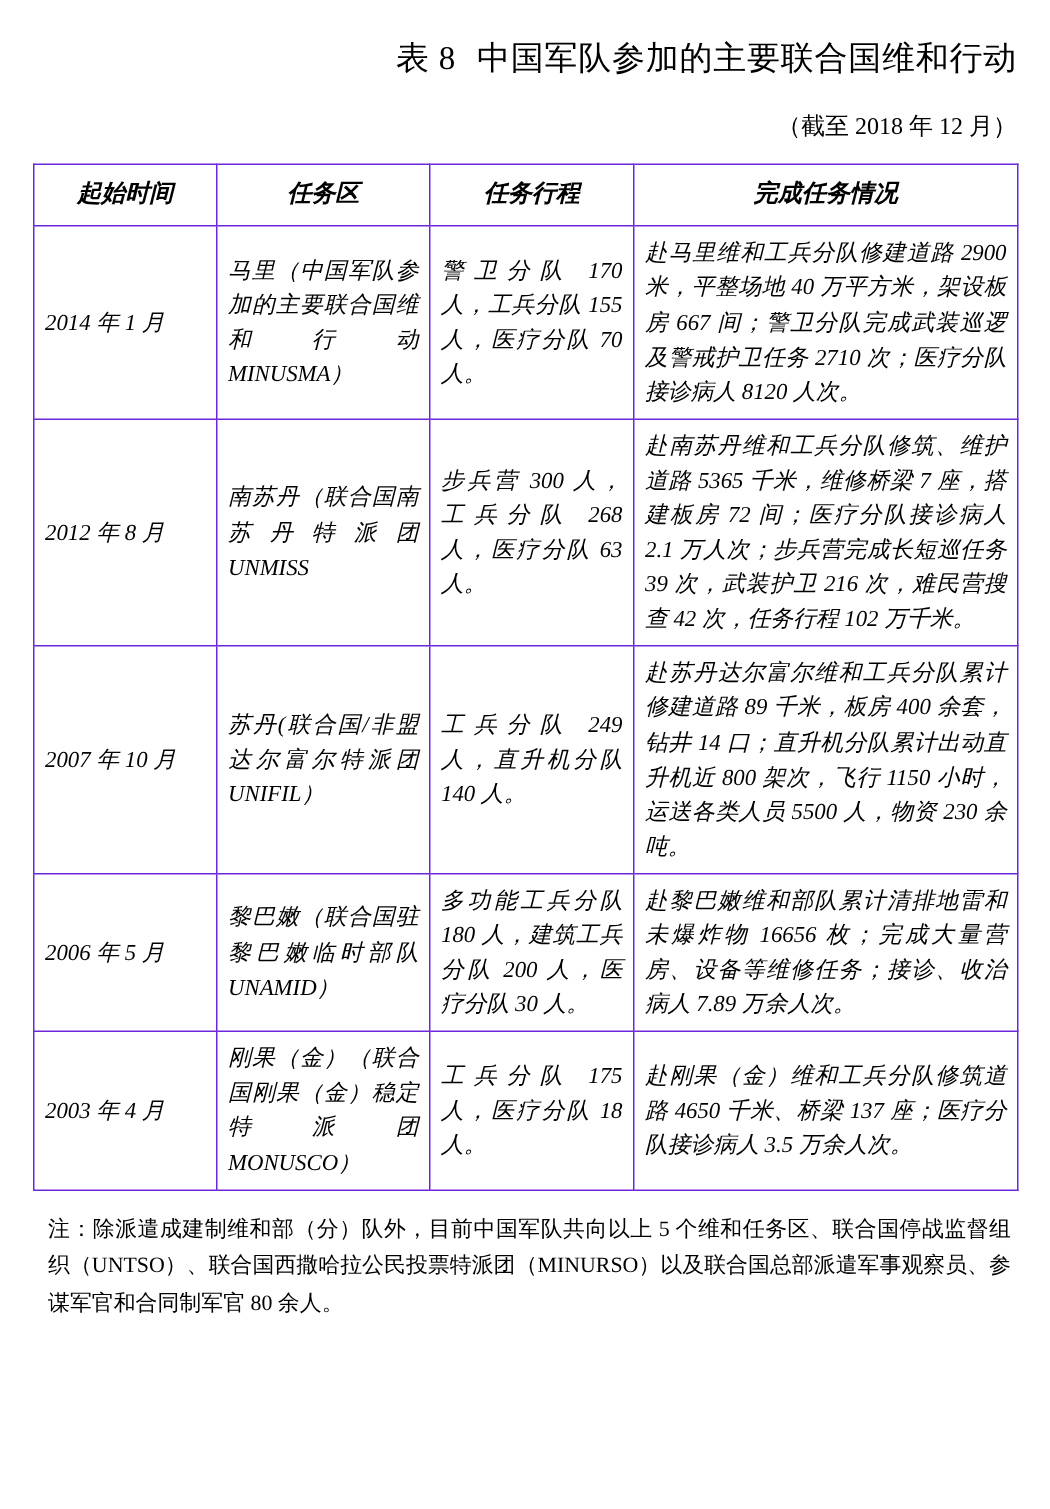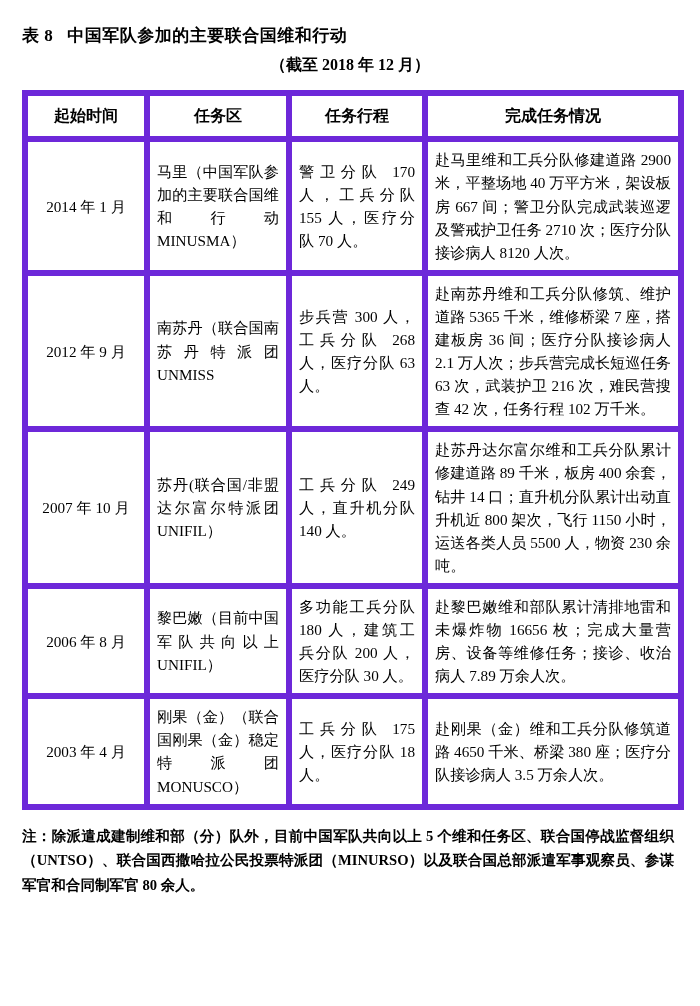--- a/index.html
+++ b/index.html
@@ -14,80 +14,79 @@
     color: #000000;
     position: relative;
   }
   .page {
     width: 700px;
     height: 1006px;
     box-sizing: border-box;
     padding: 18px 22px 10px 22px;
   }
   .title {
-    text-align: left;
-    font-size: 17px;
-    font-weight: bold;
+    text-align: right;
+    font-size: 22px;
+    font-weight: normal;
     letter-spacing: 0.5px;
     margin-top: 6px;
     margin-bottom: 2px;
   }
   .title .tnum {
     margin-right: 14px;
   }
   .subtitle {
-    text-align: center;
+    text-align: right;
     font-size: 16px;
-    font-weight: bold;
-    margin-top: 8px;
+    font-weight: normal;
+    margin-top: 20px;
     margin-bottom: 14px;
   }
   table.main {
     border-collapse: collapse;
     width: 656px;
     margin: 0 auto;
     table-layout: fixed;
   }
   table.main th, table.main td {
-    border: 6px solid #6d28d9;
+    border: 1px solid #6d28d9;
     padding: 6px 7px;
     vertical-align: middle;
     font-size: 15.2px;
     line-height: 1.52;
+    font-style: italic;
   }
   table.main th {
     text-align: center;
     font-weight: bold;
     font-size: 16px;
     padding: 8px 4px;
   }
   col.c1 { width: 122px; }
   col.c2 { width: 142px; }
   col.c3 { width: 136px; }
   col.c4 { width: 256px; }
 
   td.col-time {
-    text-align: center;
     white-space: nowrap;
   }
   td.col-area, td.col-type, td.col-result {
     text-align: justify;
     text-align-last: left;
     text-justify: inter-ideograph;
   }
   td.col-area {
     text-indent: 0;
   }
   .note {
-    margin: 14px 4px 0 0;
+    margin: 14px 4px 0 10px;
     font-size: 14.6px;
     line-height: 1.68;
     text-align: justify;
     text-justify: inter-ideograph;
-    font-weight: bold;
   }
 </style>
 </head>
 <body>
 
 <div class="page">
 
   <div class="title">
     <span class="tnum">表 8</span><span>中国军队参加的主要联合国维和行动</span>
   </div>
@@ -109,41 +108,41 @@
       </tr>
     </thead>
     <tbody>
       <tr>
         <td class="col-time">2014 年 1 月</td>
         <td class="col-area">马里（中国军队参加的主要联合国维和行动 MINUSMA）</td>
         <td class="col-type">警卫分队 170 人，工兵分队 155 人，医疗分队 70 人。</td>
         <td class="col-result">赴马里维和工兵分队修建道路 2900 米，平整场地 40 万平方米，架设板房 667 间；警卫分队完成武装巡逻及警戒护卫任务 2710 次；医疗分队接诊病人 8120 人次。</td>
       </tr>
       <tr>
-        <td class="col-time">2012 年 9 月</td>
+        <td class="col-time">2012 年 8 月</td>
         <td class="col-area">南苏丹（联合国南苏丹特派团 UNMISS</td>
         <td class="col-type">步兵营 300 人，工兵分队 268 人，医疗分队 63 人。</td>
-        <td class="col-result">赴南苏丹维和工兵分队修筑、维护道路 5365 千米，维修桥梁 7 座，搭建板房 36 间；医疗分队接诊病人 2.1 万人次；步兵营完成长短巡任务 63 次，武装护卫 216 次，难民营搜查 42 次，任务行程 102 万千米。</td>
+        <td class="col-result">赴南苏丹维和工兵分队修筑、维护道路 5365 千米，维修桥梁 7 座，搭建板房 72 间；医疗分队接诊病人 2.1 万人次；步兵营完成长短巡任务 39 次，武装护卫 216 次，难民营搜查 42 次，任务行程 102 万千米。</td>
       </tr>
       <tr>
         <td class="col-time">2007 年 10 月</td>
         <td class="col-area">苏丹(联合国/非盟达尔富尔特派团 UNIFIL）</td>
         <td class="col-type">工兵分队 249 人，直升机分队 140 人。</td>
         <td class="col-result">赴苏丹达尔富尔维和工兵分队累计修建道路 89 千米，板房 400 余套，钻井 14 口；直升机分队累计出动直升机近 800 架次，飞行 1150 小时，运送各类人员 5500 人，物资 230 余吨。</td>
       </tr>
       <tr>
-        <td class="col-time">2006 年 8 月</td>
-        <td class="col-area">黎巴嫩（目前中国军队共向以上 UNIFIL）</td>
+        <td class="col-time">2006 年 5 月</td>
+        <td class="col-area">黎巴嫩（联合国驻黎巴嫩临时部队 UNAMID）</td>
         <td class="col-type">多功能工兵分队 180 人，建筑工兵分队 200 人，医疗分队 30 人。</td>
         <td class="col-result">赴黎巴嫩维和部队累计清排地雷和未爆炸物 16656 枚；完成大量营房、设备等维修任务；接诊、收治病人 7.89 万余人次。</td>
       </tr>
       <tr>
         <td class="col-time">2003 年 4 月</td>
         <td class="col-area">刚果（金）（联合国刚果（金）稳定特派团 MONUSCO）</td>
         <td class="col-type">工兵分队 175 人，医疗分队 18 人。</td>
-        <td class="col-result">赴刚果（金）维和工兵分队修筑道路 4650 千米、桥梁 380 座；医疗分队接诊病人 3.5 万余人次。</td>
+        <td class="col-result">赴刚果（金）维和工兵分队修筑道路 4650 千米、桥梁 137 座；医疗分队接诊病人 3.5 万余人次。</td>
       </tr>
     </tbody>
   </table>
 
   <div class="note">注：除派遣成建制维和部（分）队外，目前中国军队共向以上 5 个维和任务区、联合国停战监督组织（UNTSO）、联合国西撒哈拉公民投票特派团（MINURSO）以及联合国总部派遣军事观察员、参谋军官和合同制军官 80 余人。</div>
 
 </div>
 
 </body></html>

